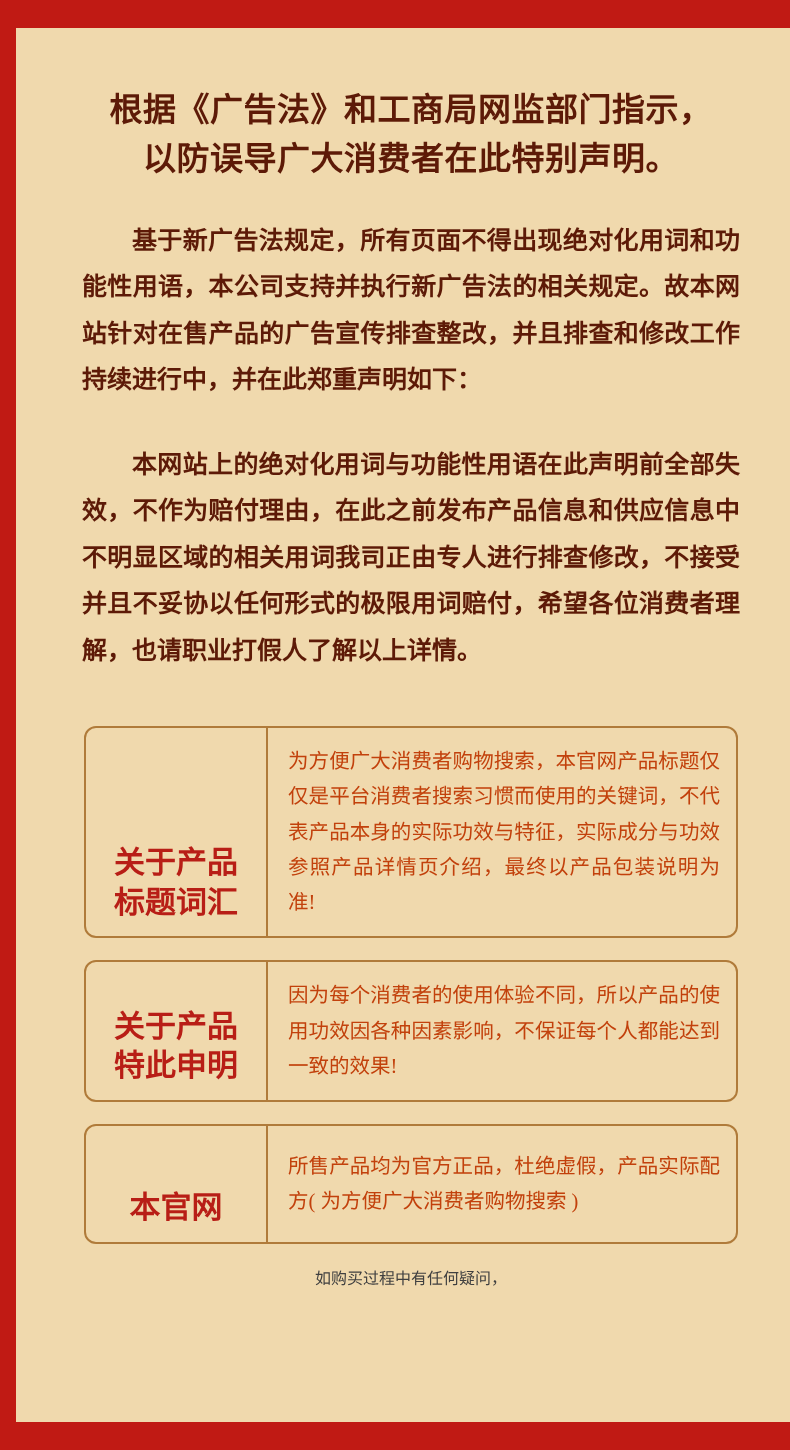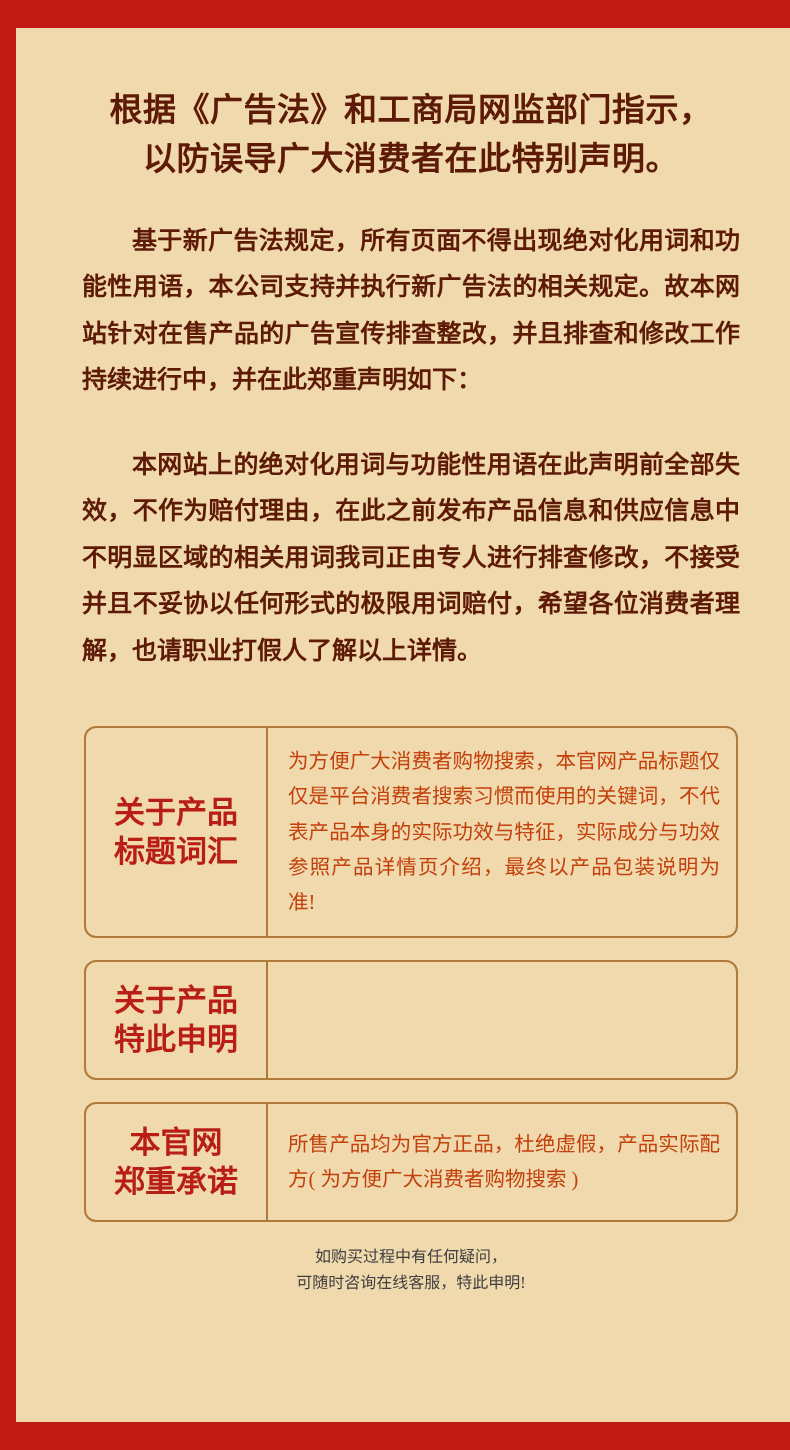--- a/index.html
+++ b/index.html
@@ -68,21 +68,21 @@
     margin-bottom: 22px;
     background: transparent;
     box-sizing: border-box;
     min-height: 120px;
   }
   .card-label {
     flex: 0 0 182px;
     display: flex;
     flex-direction: column;
     align-items: center;
-    justify-content: center;
+    justify-content: flex-end;
     color: #b81e16;
     font-weight: bold;
     font-size: 31px;
     line-height: 1.28;
     border-right: 2px solid #b07b3a;
     padding: 14px 6px;
     box-sizing: border-box;
     text-align: center;
   }
   .card-text {
@@ -130,31 +130,30 @@
           <span>标题词汇</span>
         </div>
         <div class="card-text">为方便广大消费者购物搜索，本官网产品标题仅仅是平台消费者搜索习惯而使用的关键词，不代表产品本身的实际功效与特征，实际成分与功效参照产品详情页介绍，最终以产品包装说明为准!</div>
       </div>
 
       <div class="card">
         <div class="card-label">
           <span>关于产品</span>
           <span>特此申明</span>
         </div>
+        <div class="card-text">因为每个消费者的使用体验不同，所以产品的使用功效因各种因素影响，不保证每个人都能达到一致的效果!</div>
       </div>
 
       <div class="card">
         <div class="card-label">
           <span>本官网</span>
-          <span>郑重承诺</span>
         </div>
         <div class="card-text">所售产品均为官方正品，杜绝虚假，产品实际配方( 为方便广大消费者购物搜索 )</div>
       </div>
 
     </div>
 
     <div class="footer">
       <span>如购买过程中有任何疑问，</span>
-      <span>可随时咨询在线客服，特此申明!</span>
     </div>
 
   </div>
 </div>
 
 </body></html>

